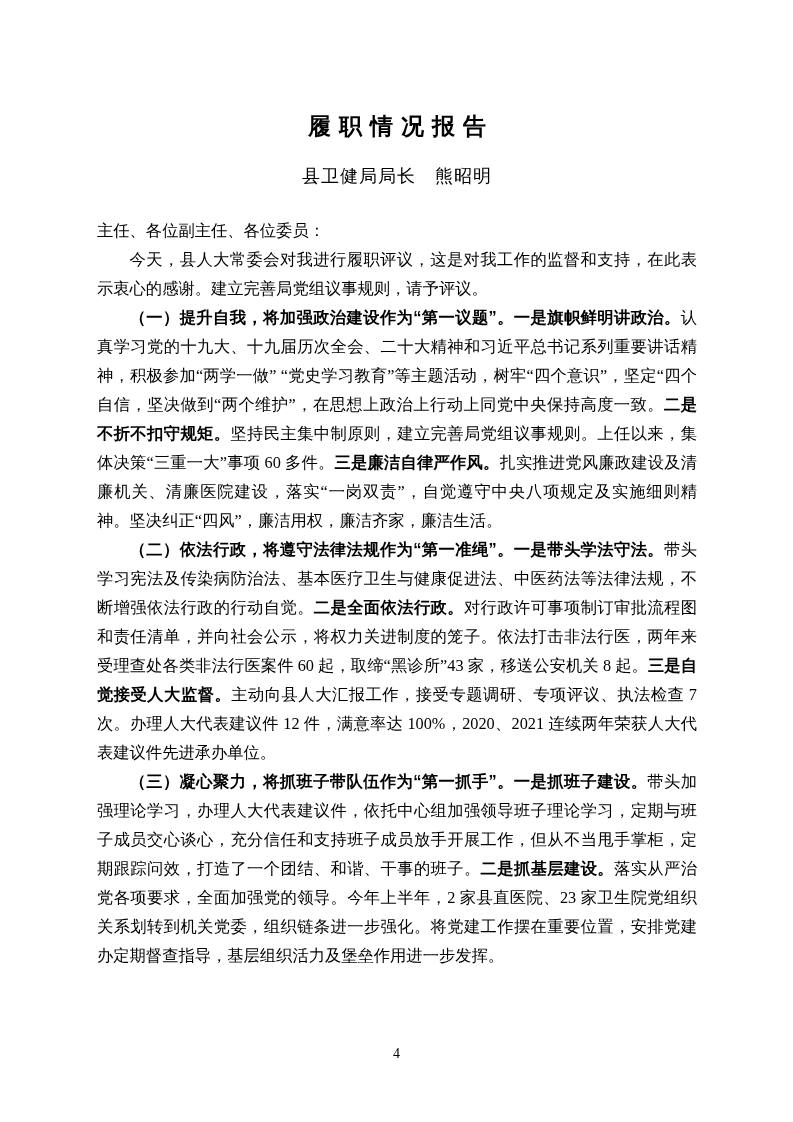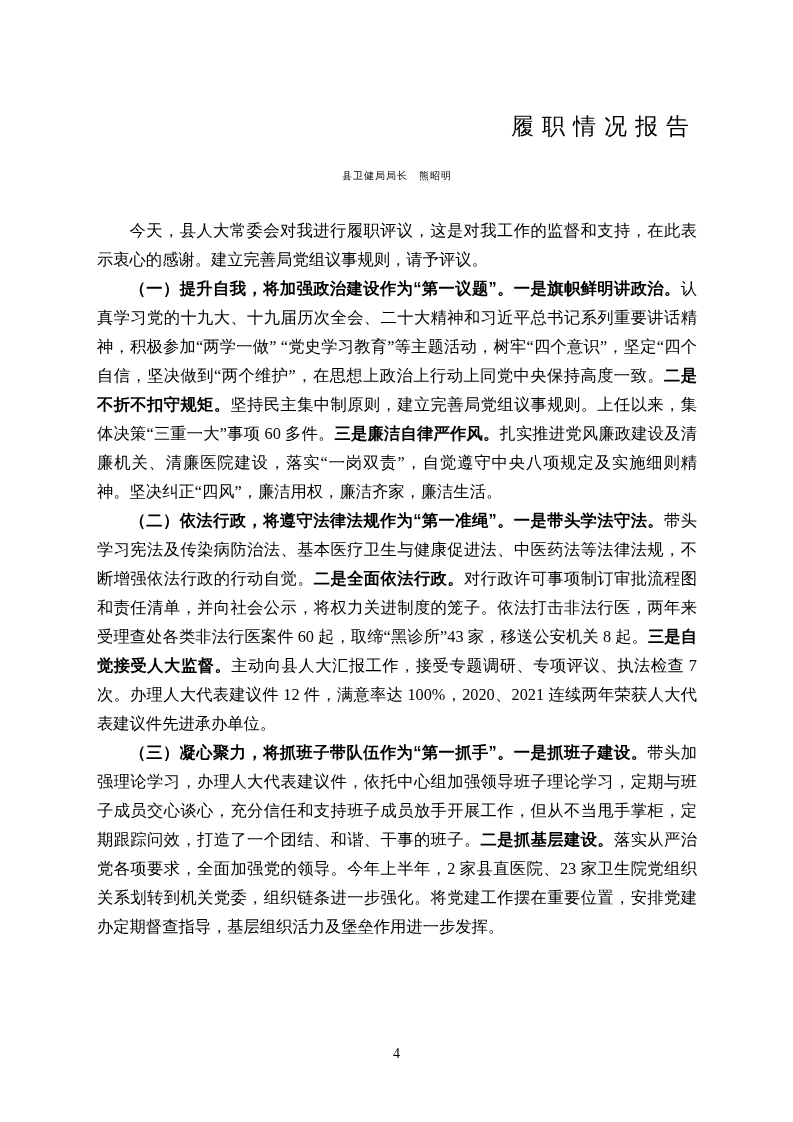--- a/index.html
+++ b/index.html
@@ -18,33 +18,33 @@
     overflow: hidden;
     box-sizing: border-box;
   }
   .content {
     position: absolute;
     left: 97px;
     top: 112px;
     width: 600px;
   }
   .doc-title {
-    text-align: right;
+    text-align: center;
     font-family: "Liberation Sans", "DejaVu Sans", sans-serif;
-    font-weight: 400;
+    font-weight: 700;
     font-size: 23px;
     line-height: 28px;
     letter-spacing: 8px;
     text-indent: 8px; 
     margin: 0 0 26px 0;
     white-space: nowrap;
   }
   .doc-byline {
     text-align: center;
-    font-size: 10px;
+    font-size: 18px;
     line-height: 20px;
     letter-spacing: 1px;
     margin: 0 0 30px 0;
   }
   .doc-body {
     font-size: 16.3px;
     line-height: 29px;
     text-align: justify;
     text-justify: inter-ideograph;
   }
@@ -75,20 +75,21 @@
   }
 </style>
 </head>
 <body>
 
 <div class="page">
   <div class="content">
     <h1 class="doc-title">履职情况报告</h1>
     <div class="doc-byline">县卫健局局长　熊昭明</div>
     <div class="doc-body">
+        <p class="para salutation"><span>主任、各位副主任、各位委员：</span></p>
         <p class="para body"><span>今天，县人大常委会对我进行履职评议，这是对我工作的监督和支持，在此表示衷心的感谢。建立完善局党组议事规则，请予评议。</span></p>
         <p class="para body"><span class="run-bold">（一）提升自我，将加强政治建设作为“第一议题”。一是旗帜鲜明讲政治。</span><span>认真学习党的十九大、十九届历次全会、二十大精神和习近平总书记系列重要讲话精神，积极参加“两学一做” “党史学习教育”等主题活动，树牢“四个意识”，坚定“四个自信，坚决做到“两个维护”，在思想上政治上行动上同党中央保持高度一致。</span><span class="run-bold">二是不折不扣守规矩。</span><span>坚持民主集中制原则，建立完善局党组议事规则。上任以来，集体决策“三重一大”事项 60 多件。</span><span class="run-bold">三是廉洁自律严作风。</span><span>扎实推进党风廉政建设及清廉机关、清廉医院建设，落实“一岗双责”，自觉遵守中央八项规定及实施细则精神。坚决纠正“四风”，廉洁用权，廉洁齐家，廉洁生活。</span></p>
         <p class="para body"><span class="run-bold">（二）依法行政，将遵守法律法规作为“第一准绳”。一是带头学法守法。</span><span>带头学习宪法及传染病防治法、基本医疗卫生与健康促进法、中医药法等法律法规，不断增强依法行政的行动自觉。</span><span class="run-bold">二是全面依法行政。</span><span>对行政许可事项制订审批流程图和责任清单，并向社会公示，将权力关进制度的笼子。依法打击非法行医，两年来受理查处各类非法行医案件 60 起，取缔“黑诊所”43 家，移送公安机关 8 起。</span><span class="run-bold">三是自觉接受人大监督。</span><span>主动向县人大汇报工作，接受专题调研、专项评议、执法检查 7 次。办理人大代表建议件 12 件，满意率达 100%，2020、2021 连续两年荣获人大代表建议件先进承办单位。</span></p>
         <p class="para body"><span class="run-bold">（三）凝心聚力，将抓班子带队伍作为“第一抓手”。一是抓班子建设。</span><span>带头加强理论学习，办理人大代表建议件，依托中心组加强领导班子理论学习，定期与班子成员交心谈心，充分信任和支持班子成员放手开展工作，但从不当甩手掌柜，定期跟踪问效，打造了一个团结、和谐、干事的班子。</span><span class="run-bold">二是抓基层建设。</span><span>落实从严治党各项要求，全面加强党的领导。今年上半年，2 家县直医院、23 家卫生院党组织关系划转到机关党委，组织链条进一步强化。将党建工作摆在重要位置，安排党建办定期督查指导，基层组织活力及堡垒作用进一步发挥。</span></p>
       </div>
   </div>
   <div class="page-number">4</div>
 </div>
 
 </body></html>

